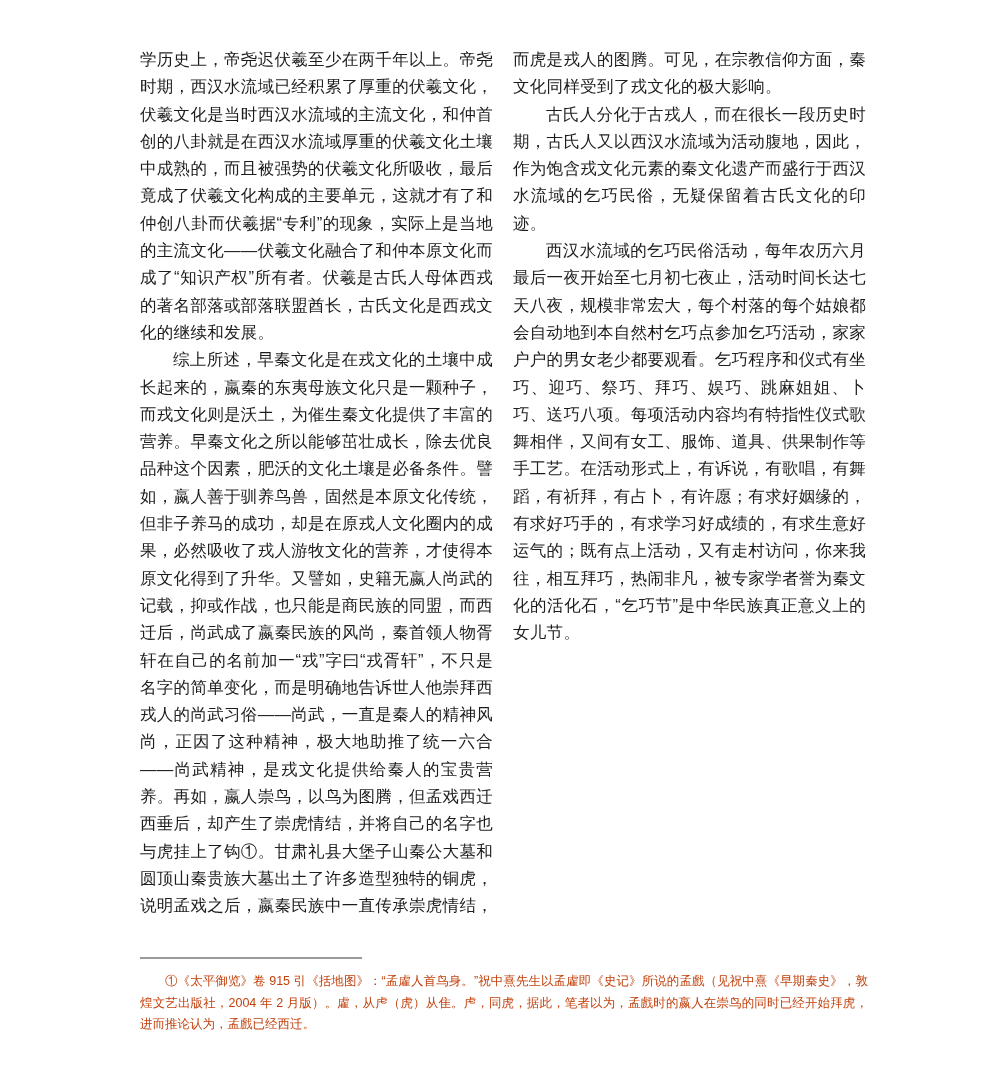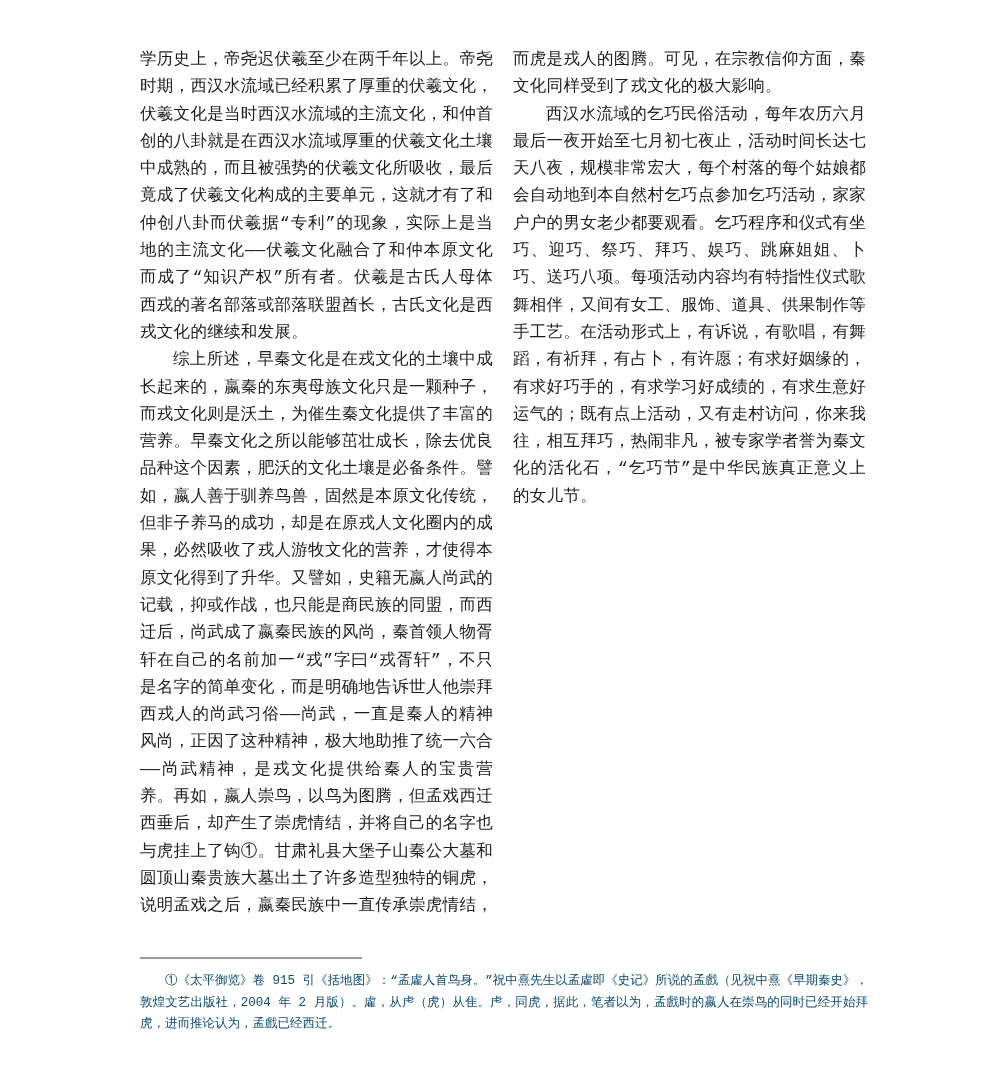--- a/index.html
+++ b/index.html
@@ -6,21 +6,21 @@
     margin: 0;
     padding: 0;
     background: #ffffff;
   }
   .page {
     position: relative;
     width: 1000px;
     height: 1074px;
     background: #ffffff;
     overflow: hidden;
-    font-family: Liberation Mono, monospace;
+    font-family: Liberation Sans, sans-serif;
     color: #1c1c1c;
   }
   .article {
     position: absolute;
     left: 140px;
     top: 46px;
     width: 726px;
     height: 904px;
     column-count: 2;
     column-gap: 20px;
@@ -50,35 +50,36 @@
   }
   .footnote {
     position: absolute;
     left: 140px;
     top: 971px;
     width: 728px;
     font-size: 12.5px;
     line-height: 21.5px;
     text-align: justify;
     text-justify: inter-character;
-    color: #0c4a6e;
+    color: #c2410c;
   }
   .footnote p {
     margin: 0;
     text-indent: 2em;
   }
 </style>
 </head>
 <body>
 
 <div class="page">
 
   <div class="article">
     <p class="continuation">学历史上，帝尧迟伏羲至少在两千年以上。帝尧时期，西汉水流域已经积累了厚重的伏羲文化，伏羲文化是当时西汉水流域的主流文化，和仲首创的八卦就是在西汉水流域厚重的伏羲文化土壤中成熟的，而且被强势的伏羲文化所吸收，最后竟成了伏羲文化构成的主要单元，这就才有了和仲创八卦而伏羲据“专利”的现象，实际上是当地的主流文化——伏羲文化融合了和仲本原文化而成了“知识产权”所有者。伏羲是古氏人母体西戎的著名部落或部落联盟酋长，古氏文化是西戎文化的继续和发展。</p>
     <p>综上所述，早秦文化是在戎文化的土壤中成长起来的，嬴秦的东夷母族文化只是一颗种子，而戎文化则是沃土，为催生秦文化提供了丰富的营养。早秦文化之所以能够茁壮成长，除去优良品种这个因素，肥沃的文化土壤是必备条件。譬如，嬴人善于驯养鸟兽，固然是本原文化传统，但非子养马的成功，却是在原戎人文化圈内的成果，必然吸收了戎人游牧文化的营养，才使得本原文化得到了升华。又譬如，史籍无嬴人尚武的记载，抑或作战，也只能是商民族的同盟，而西迁后，尚武成了嬴秦民族的风尚，秦首领人物胥轩在自己的名前加一“戎”字曰“戎胥轩”，不只是名字的简单变化，而是明确地告诉世人他崇拜西戎人的尚武习俗——尚武，一直是秦人的精神风尚，正因了这种精神，极大地助推了统一六合——尚武精神，是戎文化提供给秦人的宝贵营养。再如，嬴人崇鸟，以鸟为图腾，但孟戏西迁西垂后，却产生了崇虎情结，并将自己的名字也与虎挂上了钩①。甘肃礼县大堡子山秦公大墓和圆顶山秦贵族大墓出土了许多造型独特的铜虎，说明孟戏之后，嬴秦民族中一直传承崇虎情结，而虎是戎人的图腾。可见，在宗教信仰方面，秦文化同样受到了戎文化的极大影响。</p>
+    <p>古氏人分化于古戎人，而在很长一段历史时期，古氏人又以西汉水流域为活动腹地，因此，作为饱含戎文化元素的秦文化遗产而盛行于西汉水流域的乞巧民俗，无疑保留着古氏文化的印迹。</p>
     <p>西汉水流域的乞巧民俗活动，每年农历六月最后一夜开始至七月初七夜止，活动时间长达七天八夜，规模非常宏大，每个村落的每个姑娘都会自动地到本自然村乞巧点参加乞巧活动，家家户户的男女老少都要观看。乞巧程序和仪式有坐巧、迎巧、祭巧、拜巧、娱巧、跳麻姐姐、卜巧、送巧八项。每项活动内容均有特指性仪式歌舞相伴，又间有女工、服饰、道具、供果制作等手工艺。在活动形式上，有诉说，有歌唱，有舞蹈，有祈拜，有占卜，有许愿；有求好姻缘的，有求好巧手的，有求学习好成绩的，有求生意好运气的；既有点上活动，又有走村访问，你来我往，相互拜巧，热闹非凡，被专家学者誉为秦文化的活化石，“乞巧节”是中华民族真正意义上的女儿节。</p>
   </div>
 
   <div class="footnote-sep"></div>
 
   <div class="footnote">
     <p>①《太平御览》卷 915 引《括地图》：“孟雐人首鸟身。”祝中熹先生以孟雐即《史记》所说的孟戲（见祝中熹《早期秦史》，敦煌文艺出版社，2004 年 2 月版）。雐，从虍（虎）从隹。虍，同虎，据此，笔者以为，孟戲时的嬴人在崇鸟的同时已经开始拜虎，进而推论认为，孟戲已经西迁。</p>
   </div>
 
 </div>

